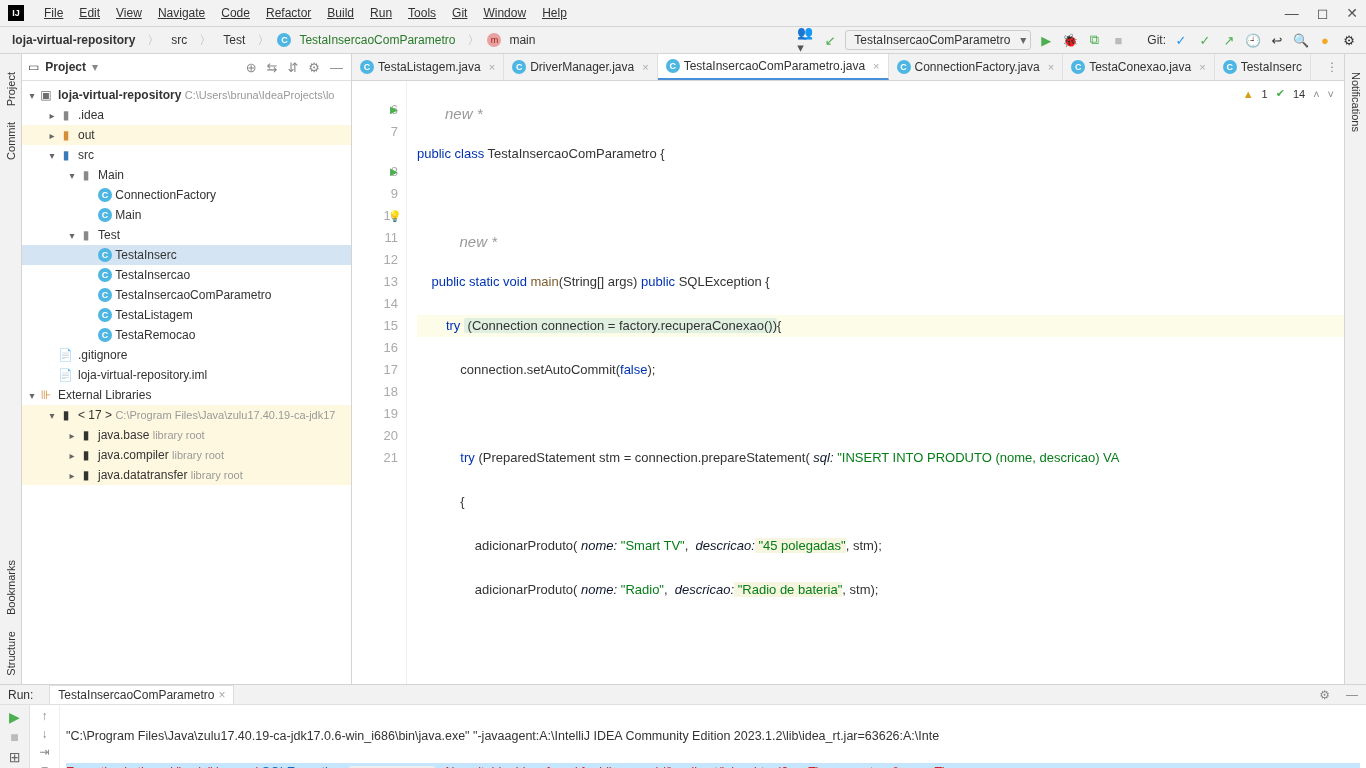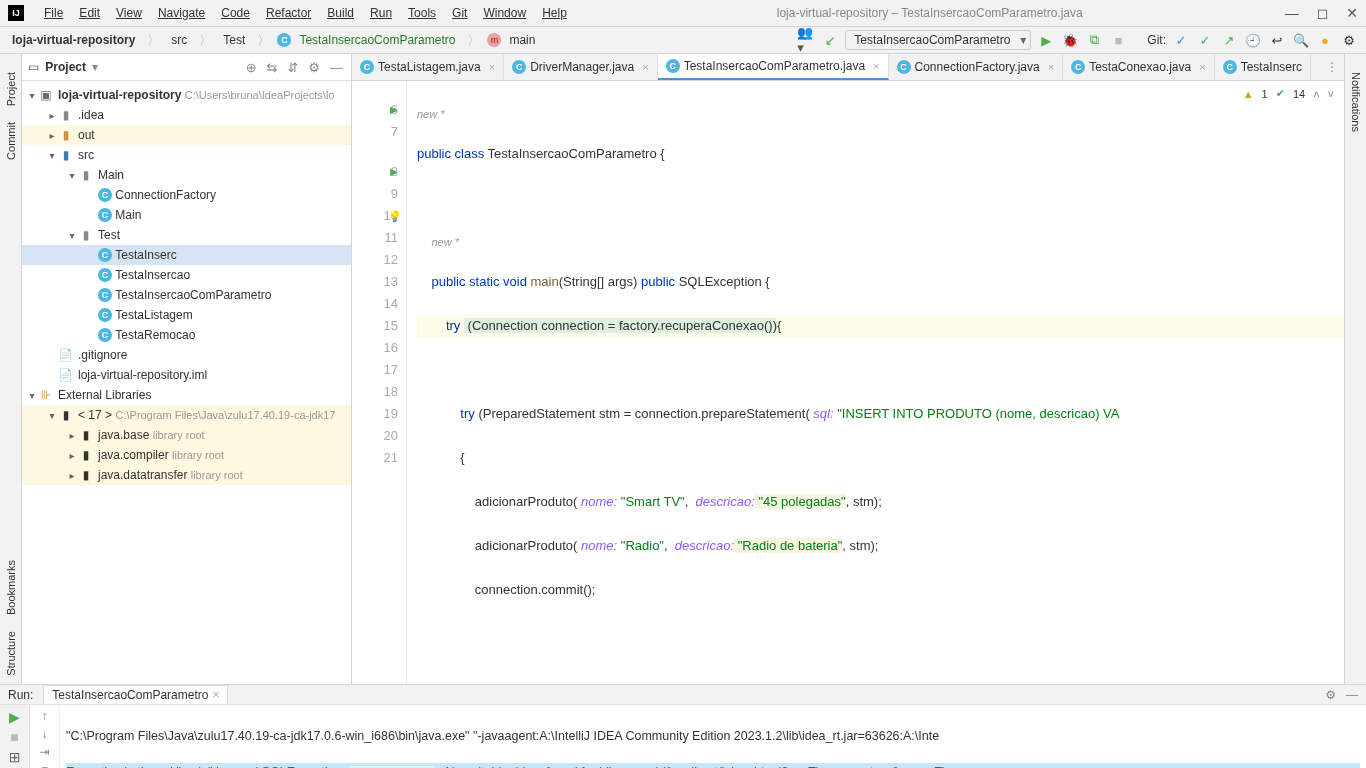--- a/index.html
+++ b/index.html
@@ -58,34 +58,34 @@
 .tab { display: flex; align-items: center; padding: 0 8px; gap: 4px; font-size: 12px; cursor: pointer; border-right: 1px solid #e0e0e0; }
 .tab .close { color: #aaa; font-size: 11px; margin-left: 4px; }
 .tab.active { background: #fff; border-bottom: 2px solid #4a90d9; }
 .tabs-tools { margin-left: auto; display: flex; align-items: center; padding: 0 6px; gap: 6px; color: #888; }
 .editor { flex: 1; display: flex; font-family: "Consolas", monospace; font-size: 13px; background: #fff; overflow: hidden; position: relative; }
 .gutter { width: 55px; background: #fff; border-right: 1px solid #eee; text-align: right; padding-right: 8px; color: #aaa; line-height: 22px; }
 .gutter .ln { height: 22px; position: relative; }
 .gutter .run-arrow::before { content: "▶"; color: #4caf50; position: absolute; left: 38px; font-size: 10px; }
 .gutter .bulb::before { content: "💡"; position: absolute; left: 36px; font-size: 11px; }
 .code { flex: 1; padding-left: 10px; white-space: pre; line-height: 22px; overflow: hidden; }
-.code .hint { color: #999; font-size: 11px; font-style: italic; }
+.code .hint { color: #999; font-size: 15px; font-style: italic; margin-left: 28px; }
 .code .hl-line { background: #fcfce8; }
 .code .try-hl { background: #e0f0e0; border-radius: 2px; }
 .k { color: #0033b3; }
 .s { color: #067d17; }
 .s-warn { color: #067d17; background: #f5f5e0; }
-.c { color: #8b5cf6; font-style: italic; }
+.c { color: #0f172a; font-style: italic; }
 .editor-status { position: absolute; top: 6px; right: 10px; font-size: 11px; display: flex; gap: 8px; align-items: center; }
 .editor-status .warn { color: #d4a017; }
 .editor-status .ok { color: #4caf50; }
 
 
 .run-panel { height: 195px; border-top: 1px solid #d4d4d4; display: flex; flex-direction: column; }
-.run-header { height: 24px; background: #f2f2f2; display: flex; align-items: center; padding: 0 8px; font-size: 12px; gap: 10px; border-bottom: 1px solid #e0e0e0; }
+.run-header { height: 24px; background: #f2f2f2; display: flex; align-items: center; padding: 0 8px; font-size: 12px; gap: 16px; border-bottom: 1px solid #e0e0e0; }
 .run-header .rtab { display: flex; align-items: center; gap: 4px; background: #fff; padding: 2px 8px; border: 1px solid #ddd; border-bottom: none; }
 .run-header .rtab .close { color: #aaa; cursor: pointer; }
 .run-header .spacer { flex: 1; }
 .run-body { flex: 1; display: flex; }
 .run-tools { width: 30px; background: #f2f2f2; display: flex; flex-direction: column; align-items: center; gap: 4px; padding: 4px 0; border-right: 1px solid #e0e0e0; }
 .run-tools span { cursor: pointer; font-size: 14px; color: #666; }
 .run-tools2 { width: 30px; background: #fff; display: flex; flex-direction: column; align-items: center; gap: 4px; padding: 4px 0; border-right: 1px solid #eee; }
 .run-tools2 span { cursor: pointer; font-size: 12px; color: #888; }
 .console { flex: 1; font-family: "Consolas", monospace; font-size: 12.5px; line-height: 18px; padding: 4px 6px; white-space: pre; overflow: hidden; }
 .console .err { color: #c62828; }
@@ -103,21 +103,20 @@
   <span class="menu-item"><u>V</u>iew</span>
   <span class="menu-item"><u>N</u>avigate</span>
   <span class="menu-item"><u>C</u>ode</span>
   <span class="menu-item"><u>R</u>efactor</span>
   <span class="menu-item"><u>B</u>uild</span>
   <span class="menu-item">R<u>u</u>n</span>
   <span class="menu-item"><u>T</u>ools</span>
   <span class="menu-item">G<u>i</u>t</span>
   <span class="menu-item"><u>W</u>indow</span>
   <span class="menu-item"><u>H</u>elp</span>
-  <span class="title">loja-virtual-repository – TestaInsercaoComParametro.java</span>
   <div class="win-ctrl">
     <span>―</span>
     <span>◻</span>
     <span>✕</span>
   </div>
 </div>
 
 <div class="nav-row">
   <div class="crumb">
     <span style="font-weight:600">loja-virtual-repository</span>
@@ -296,26 +295,26 @@
         <div class="ln">20</div>
         <div class="ln">21</div>
       </div>
       <div class="code">
 <div style="height:18px"><span class="hint">new *</span></div>
 <div><span class="k">public</span> <span class="k">class</span> <span>TestaInsercaoComParametro</span><span> {</span></div>
 <div>&nbsp;</div>
 <div style="height:18px">    <span class="hint">new *</span></div>
 <div>    <span class="k">public</span> <span class="k">static</span> <span class="k">void</span> <span style="color:#7c5c2e">main</span><span>(String[] args) </span><span class="k">public</span><span> SQLException {</span></div>
 <div class="hl-line"><span>        </span><span class="k">try</span> <span class="try-hl"> (Connection connection = factory.recuperaConexao())</span><span>{</span></div>
+<div><span>            connection.setAutoCommit(</span><span class="k">false</span><span>);</span></div>
 <div>&nbsp;</div>
 <div><span>            </span><span class="k">try</span><span> (PreparedStatement stm = connection.prepareStatement( </span><span class="c">sql:</span><span class="s"> "INSERT INTO PRODUTO (nome, descricao) VA</span></div>
 <div><span>            {</span></div>
 <div><span>                adicionarProduto( </span><span class="c">nome:</span><span class="s"> "Smart TV"</span><span>,  </span><span class="c">descricao:</span><span class="s-warn"> "45 polegadas"</span><span>, stm);</span></div>
 <div><span>                adicionarProduto( </span><span class="c">nome:</span><span class="s"> "Radio"</span><span>,  </span><span class="c">descricao:</span><span class="s-warn"> "Radio de bateria"</span><span>, stm);</span></div>
-<div><span>                connection.commit();</span></div>
 
 
 
 
       </div>
     </div>
   </div>
 
   <div class="right-strip">
     <div class="vtab">Notifications</div>

